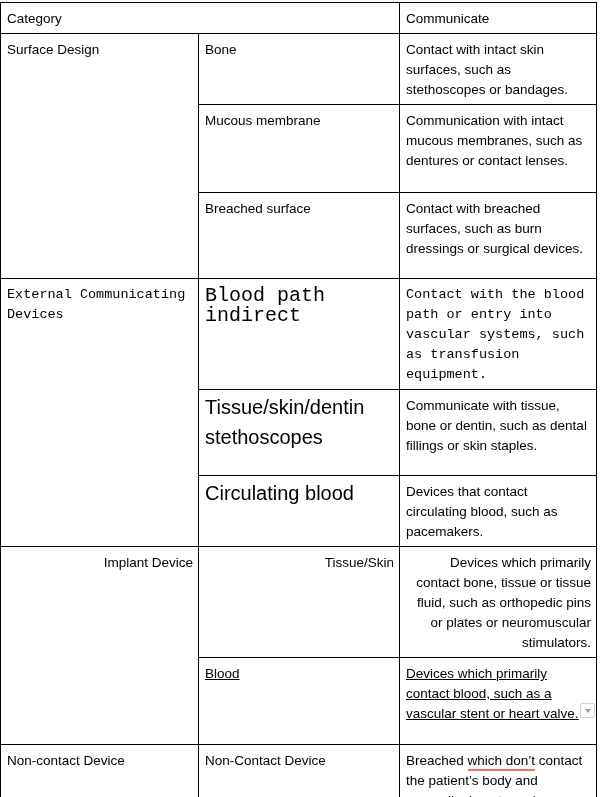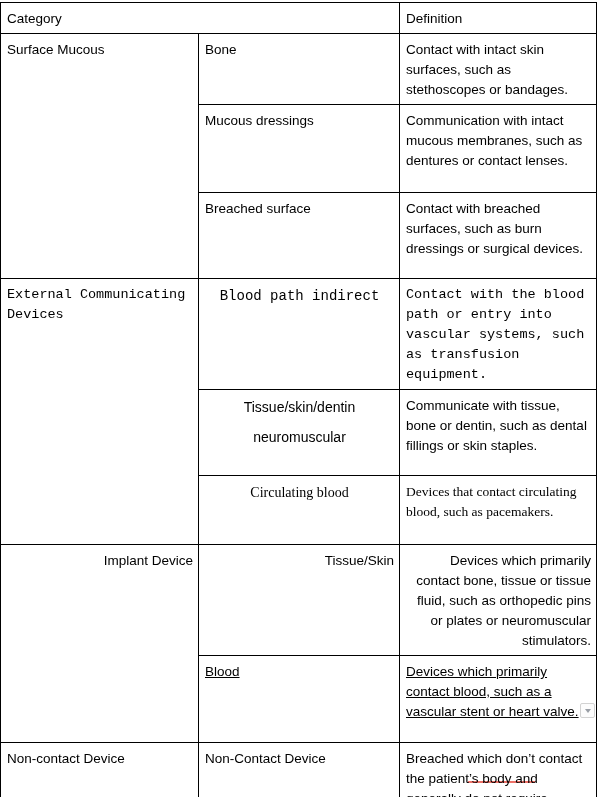--- a/index.html
+++ b/index.html
@@ -27,40 +27,39 @@
   }
   td {
     border: 1px solid #000000;
     vertical-align: top;
     padding: 6px 5px 4px 6px;
     font-size: 13.5px;
     line-height: 20px;
     overflow: hidden;
   }
   td.center-cell {
-    text-align: center;
-    font-size: 14px;
+    font-size: 20px;
     padding-top: 7px;
   }
   .sub-line2 {
     margin-top: 10px;
   }
   tr.rh-header { height: 29px; }
   tr.rh-skin { height: 68px; }
   tr.rh-mucous { height: 88px; }
   tr.rh-breached { height: 86px; }
   tr.rh-bloodpath { height: 86px; font-family: Liberation Mono, monospace; }
   tr.rh-tissuebonedentin { height: 86px; }
-  tr.rh-circulating { height: 69px; font-family: Liberation Serif, serif; }
+  tr.rh-circulating { height: 69px; }
   tr.rh-tissuebone { height: 105px; text-align: right; }
   tr.rh-blood { height: 87px; text-decoration: underline; }
   tr.rh-noncontact { height: 80px; }
   .flagged {
     border-bottom: 2px solid #ee7168;
-    padding-bottom: 15px;
+    padding-bottom: 1px;
   }
   .cell-dropdown {
     position: absolute;
     left: 580px;
     top: 703px;
     width: 15px;
     height: 15px;
     box-sizing: border-box;
     background: #fcfcfc;
     border: 1px solid #d2d2d2;
@@ -88,38 +87,38 @@
       <col style="width:198px">
       <col style="width:201px">
       <col style="width:197px">
     </colgroup>
     <tbody>
       <tr class="rh-header">
         <td colspan="2">
           <span>Category</span>
         </td>
         <td>
-          <span>Definition</span>
+          <span>Communicate</span>
         </td>
       </tr>
 
       <tr class="rh-skin">
         <td rowspan="3">
-          <span>Surface Mucous</span>
+          <span>Surface Design</span>
         </td>
         <td>
           <span>Bone</span>
         </td>
         <td>
           <span>Contact with intact skin surfaces, such as stethoscopes or bandages.</span>
         </td>
       </tr>
       <tr class="rh-mucous">
         <td>
-          <span>Mucous dressings</span>
+          <span>Mucous membrane</span>
         </td>
         <td>
           <span>Communication with intact mucous membranes, such as dentures or contact lenses.</span>
         </td>
       </tr>
       <tr class="rh-breached">
         <td>
           <span>Breached surface</span>
         </td>
         <td>
@@ -134,21 +133,21 @@
         <td class="center-cell">
           <span>Blood path indirect</span>
         </td>
         <td>
           <span>Contact with the blood path or entry into vascular systems, such as transfusion equipment.</span>
         </td>
       </tr>
       <tr class="rh-tissuebonedentin">
         <td class="center-cell">
           <div>Tissue/skin/dentin</div>
-          <div class="sub-line2">neuromuscular</div>
+          <div class="sub-line2">stethoscopes</div>
         </td>
         <td>
           <span>Communicate with tissue, bone or dentin, such as dental fillings or skin staples.</span>
         </td>
       </tr>
       <tr class="rh-circulating">
         <td class="center-cell">
           <span>Circulating blood</span>
         </td>
         <td>

